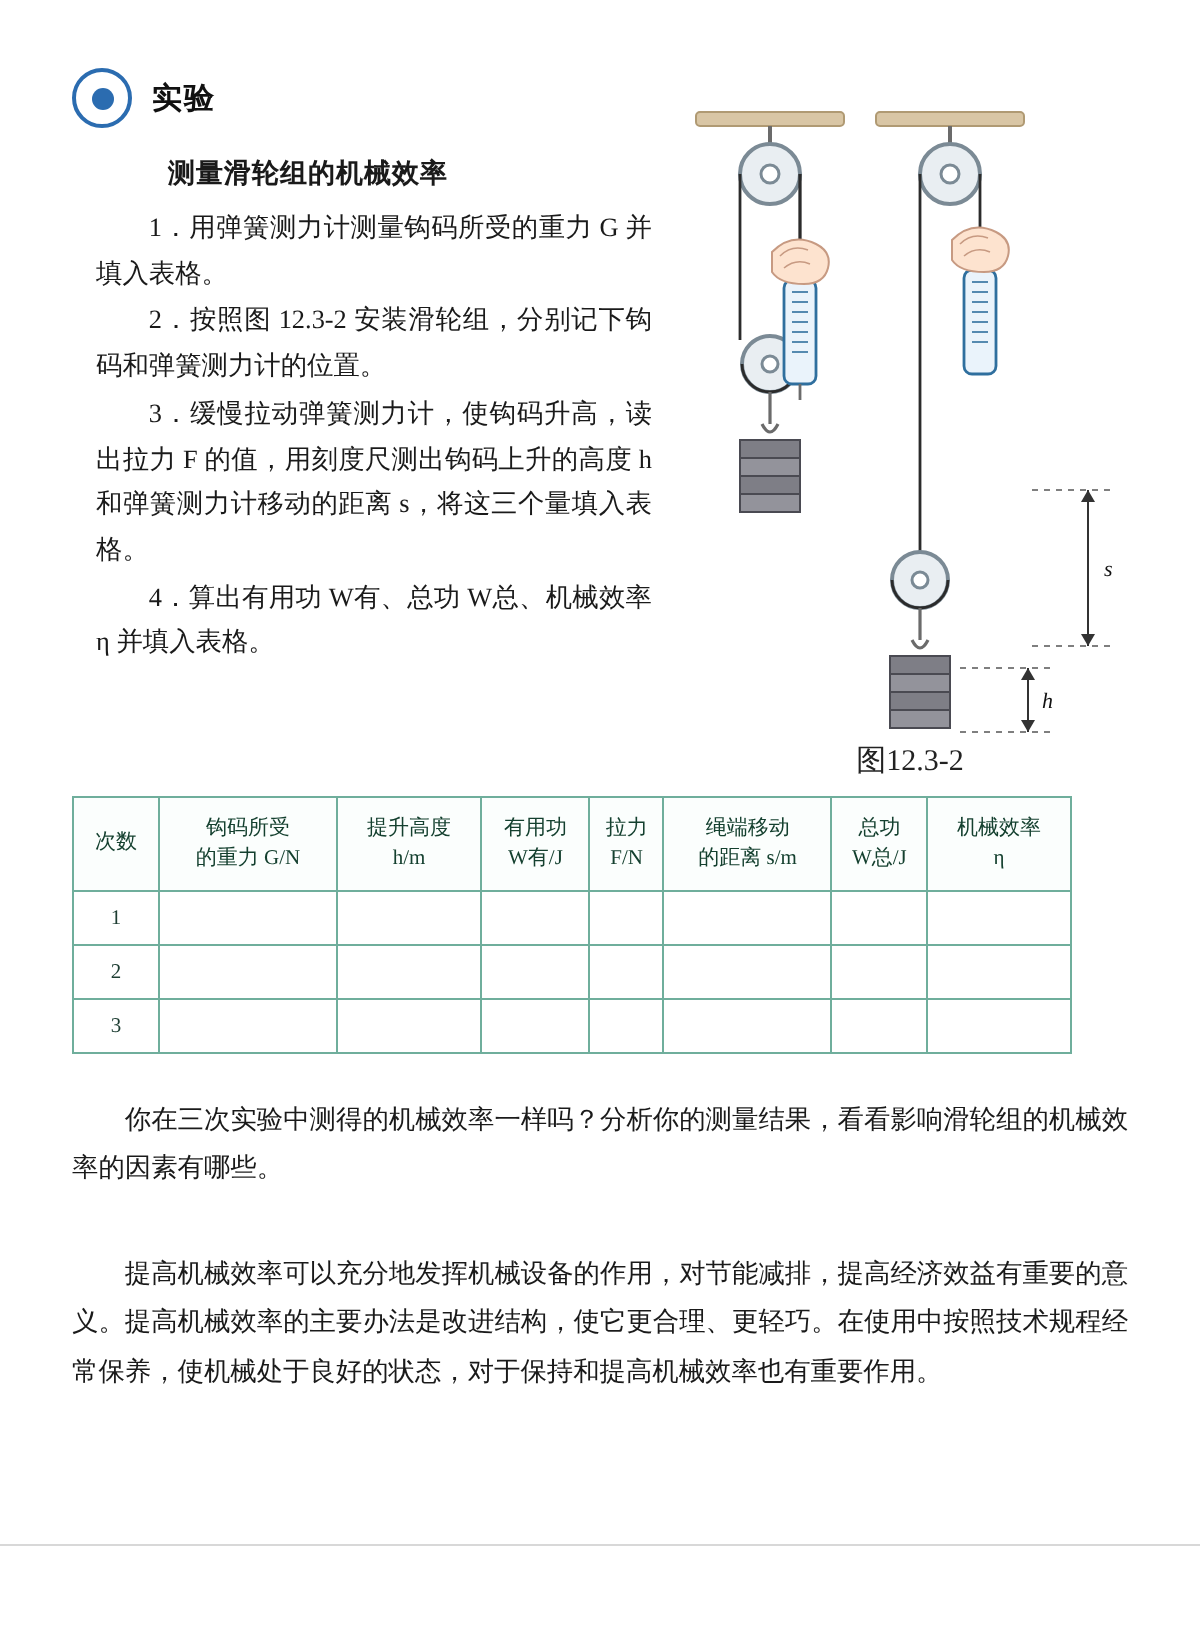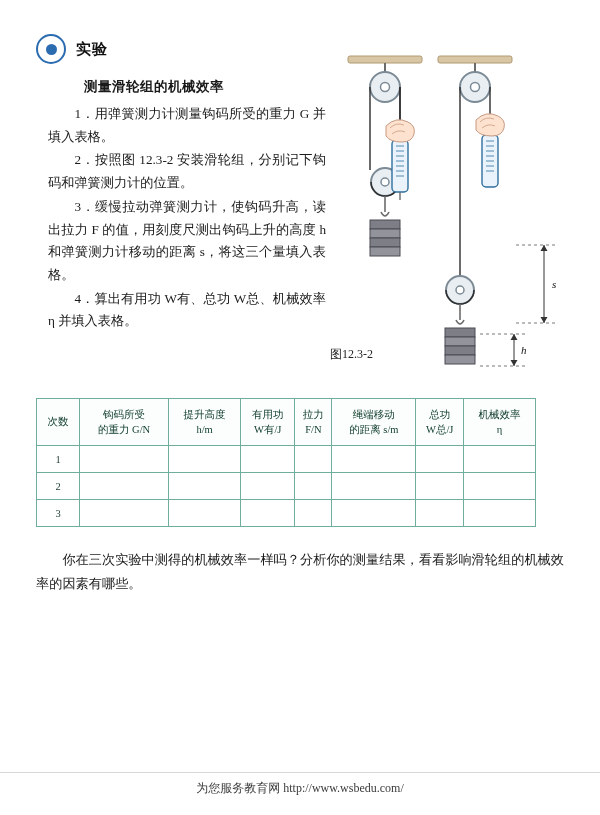--- a/index.html
+++ b/index.html
@@ -90,24 +90,24 @@
   .figure {
     position: absolute;
     left: 330px;
     top: 40px;
     width: 250px;
     height: 340px;
   }
   .fig-caption {
     position: absolute;
     left: 330px;
-    top: 346px;
+    top: 371px;
     width: 250px;
-    text-align: left;
-    font-size: 12px;
+    text-align: center;
+    font-size: 15px;
     color: #222;
   }
 
   
   .data-table {
     position: absolute;
     left: 36px;
     top: 398px;
     width: 500px;
     border-collapse: collapse;
@@ -359,17 +359,17 @@
         <td></td>
         <td></td>
         <td></td>
         <td></td>
       </tr>
     </tbody>
   </table>
 
   <div class="para-q">你在三次实验中测得的机械效率一样吗？分析你的测量结果，看看影响滑轮组的机械效率的因素有哪些。</div>
 
+  <div class="para-b">提高机械效率可以充分地发挥机械设备的作用，对节能减排，提高经济效益有重要的意义。提高机械效率的主要办法是改进结构，使它更合理、更轻巧。在使用中按照技术规程经常保养，使机械处于良好的状态，对于保持和提高机械效率也有重要作用。</div>
 
   <div class="footer-line"></div>
-  <div class="footer">为您服务教育网 http://www.wsbedu.com/</div>
 
 </div>
 
 </body></html>

